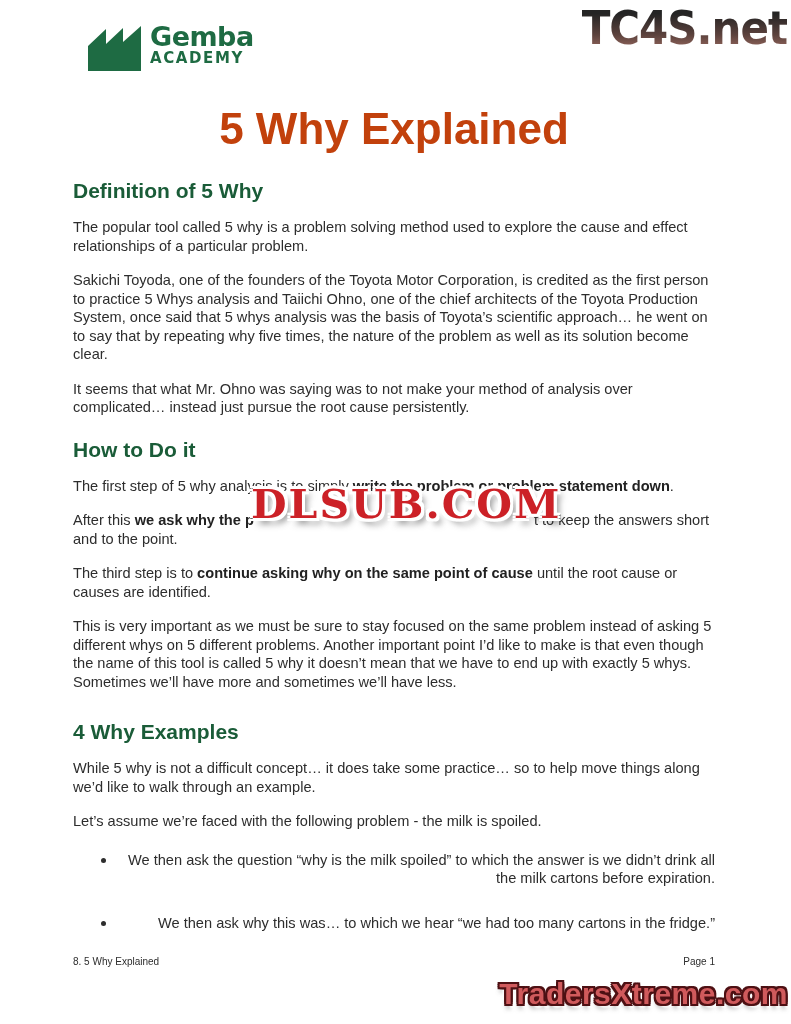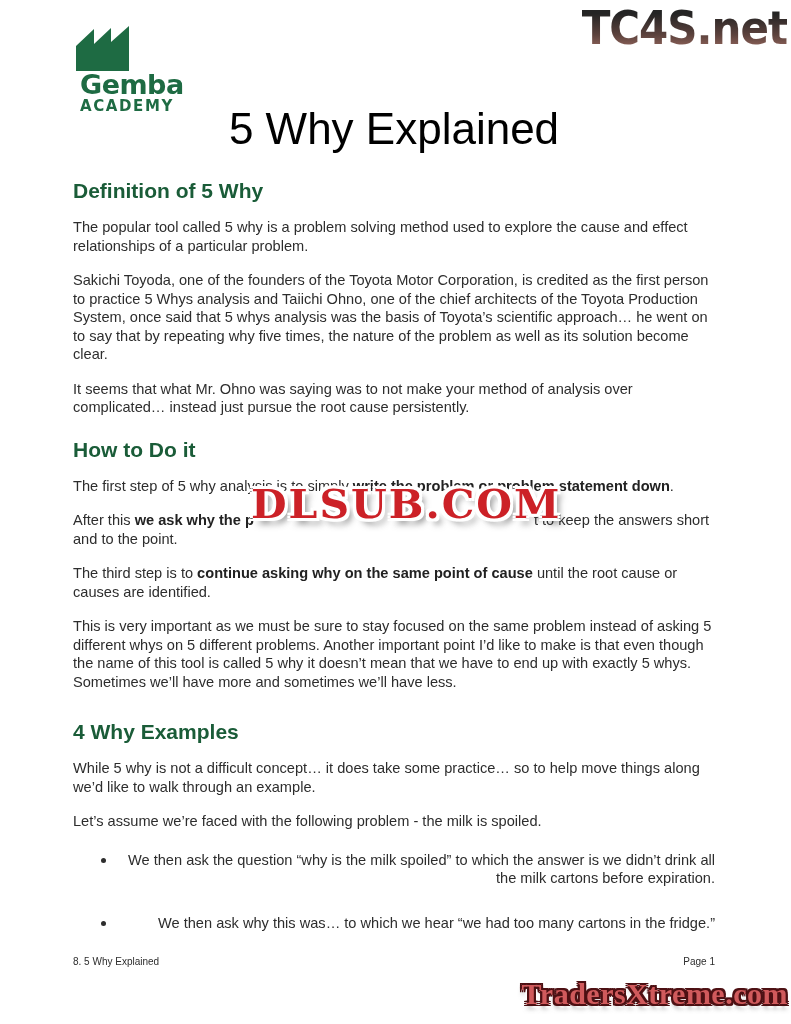--- a/index.html
+++ b/index.html
@@ -14,21 +14,21 @@
   }
   *{margin:0;padding:0;box-sizing:border-box;}
   html,body{background:#ffffff;}
   body{
     width:791px;height:1024px;position:relative;overflow:hidden;
     font-family:"Liberation Sans",sans-serif;color:var(--body-text);
   }
   .page{position:absolute;inset:0;background:#fff;}
 
   
-  .logo{position:absolute;left:76px;top:18px;display:flex;align-items:flex-start;flex-direction:column;}
+  .logo{position:absolute;left:88px;top:18px;display:flex;align-items:center;}
   .logo-icon{width:58px;height:53px;display:block;}
   .logo-text{margin-left:4px;line-height:1;}
   .logo-name{display:block;font-family:"DejaVu Sans",sans-serif;font-weight:bold;
     font-size:27px;color:var(--logo-green);letter-spacing:-0.5px;}
   .logo-sub{display:block;font-family:"DejaVu Sans",sans-serif;font-weight:bold;
     font-size:15px;color:var(--logo-green);letter-spacing:1.6px;margin-top:1px;}
 
   
   .wm-tc4s{
     position:absolute;top:2px;right:4px;
@@ -42,35 +42,35 @@
     font-family:"DejaVu Serif",serif;font-weight:bold;font-size:41px;line-height:48px;
     letter-spacing:2px;transform:scaleY(0.95);transform-origin:top left;
     color:var(--dlsub-red);
     text-shadow:
       -3px -3px 0 #fff, 3px -3px 0 #fff, -3px 3px 0 #fff, 3px 3px 0 #fff,
       -3px 0 0 #fff, 3px 0 0 #fff, 0 -3px 0 #fff, 0 3px 0 #fff,
       5px 6px 7px rgba(60,60,60,.55);
   }
   .wm-traders{
     position:absolute;right:3px;top:977px;
-    font-family:Liberation Serif, serif;font-weight:bold;font-size:30px;
+    font-family:Liberation Sans, sans-serif;font-weight:bold;font-size:30px;
     color:var(--traders-fill);letter-spacing:0.5px;
     text-shadow:
       -2px -2px 0 var(--traders-outline), 2px -2px 0 var(--traders-outline),
       -2px 2px 0 var(--traders-outline), 2px 2px 0 var(--traders-outline),
       -2px 0 0 var(--traders-outline), 2px 0 0 var(--traders-outline),
       0 -2px 0 var(--traders-outline), 0 2px 0 var(--traders-outline),
       -4px -4px 2px rgba(255,255,255,.9), 4px 4px 2px rgba(255,255,255,.9),
       0 5px 4px rgba(120,120,120,.5);
   }
 
   
   .doc-title{
     position:absolute;left:73px;width:642px;top:104px;text-align:center;
-    font-size:44px;font-weight:400;color:#000000;letter-spacing:0;
+    font-size:44px;font-weight:700;color:#c2410c;letter-spacing:0;
   }
   .content{position:absolute;left:73px;top:180px;width:642px;font-size:14.6px;line-height:18.5px;}
   h2{font-size:21px;line-height:22px;color:var(--heading-green);font-weight:bold;margin:0;}
   h2.mt2{margin-top:22px;}
   h2.mt3{margin-top:30px;}
   p{margin:16px 0 0 0;}
   b{font-weight:bold;color:#222;}
   .gap{display:inline-block;width:280px;height:1px;}
   ul{list-style:none;margin:20px 0 0 0;}
   li{position:relative;padding-left:50px;text-align:right;}

